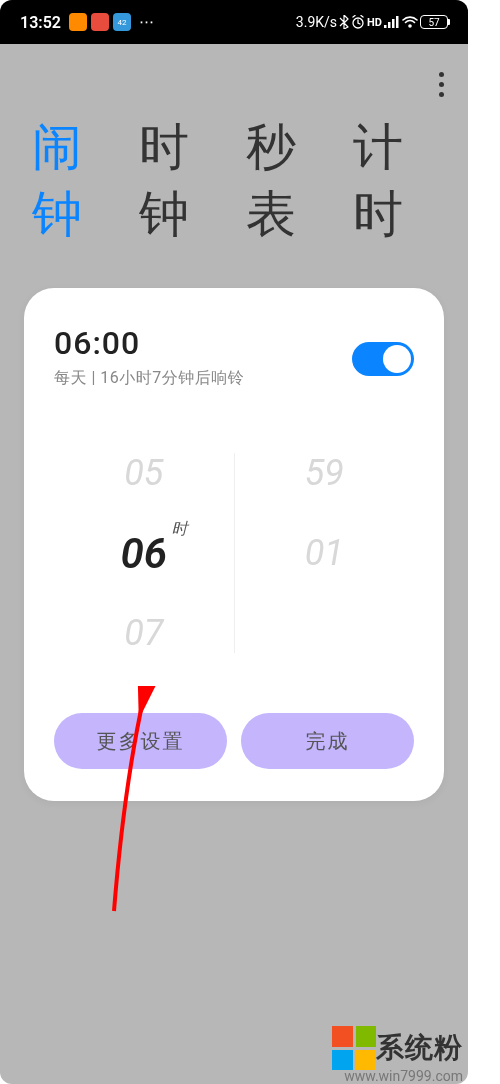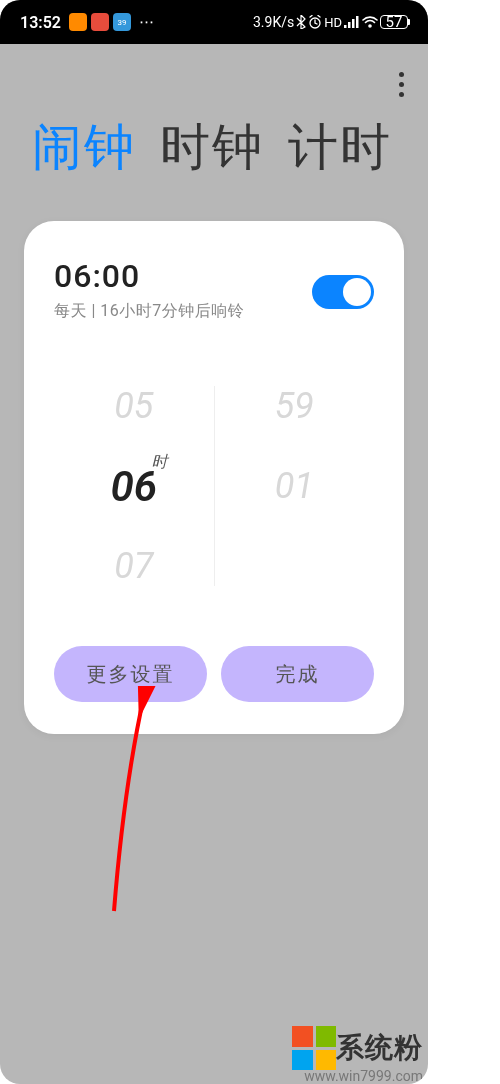--- a/index.html
+++ b/index.html
@@ -10,25 +10,25 @@
     }
     
     html, body {
       width: 500px;
       height: 1084px;
       overflow: hidden;
       position: relative;
     }
     
     .phone-screen {
-      width: 428px;
+      width: 468px;
       height: 1084px;
       background: #b7b7b7;
       position: relative;
-      border-radius: 20px;
+      border-radius: 12px;
       overflow: hidden;
     }
     
     .status-bar {
       height: 44px;
       background: #000;
       display: flex;
       align-items: center;
       justify-content: space-between;
       padding: 0 20px;
@@ -85,21 +85,21 @@
     
     .battery {
       border: 1.5px solid #fff;
       border-radius: 4px;
       width: 28px;
       height: 14px;
       position: relative;
       display: flex;
       align-items: center;
       justify-content: center;
-      font-size: 15px;
+      font-size: 10px;
       padding: 2px 2px;
     }
     
     .battery::after {
       content: '';
       position: absolute;
       right: -3px;
       top: 3px;
       width: 2px;
       height: 6px;
@@ -327,39 +327,39 @@
 <body>
 
 <div class="phone-screen">
 
   <div class="status-bar">
     <div class="status-left">
       <span class="status-time">13:52</span>
       <div class="status-apps">
         <span class="app-icon app-orange"></span>
         <span class="app-icon app-red"></span>
-        <span class="app-icon app-blue">39</span>
+        <span class="app-icon app-blue">42</span>
       </div>
       <span class="status-dots">⋯</span>
     </div>
     <div class="status-right">
       <span>3.9K/s</span>
       <span class="status-icon">
         <svg width="10" height="14" viewBox="0 0 10 14" fill="none">
             <path d="M5 0 L9 4 L5 8 L9 12 L5 14 V0 M5 7 L1 3 M5 7 L1 11" stroke="#fff" stroke-width="1.2" stroke-linejoin="round"></path>
           </svg>
       </span>
       <span class="status-icon">
         <svg width="14" height="14" viewBox="0 0 14 14">
             <circle cx="7" cy="8" r="5" stroke="#fff" stroke-width="1.3" fill="none"></circle>
             <path d="M7 5 V8 L9 9" stroke="#fff" stroke-width="1.3" fill="none" stroke-linecap="round"></path>
             <path d="M2 2 L4 0.5 M12 2 L10 0.5" stroke="#fff" stroke-width="1.3" stroke-linecap="round"></path>
           </svg>
       </span>
-      <span class="status-icon" style="font-size:13px;font-weight:400;">HD</span>
+      <span class="status-icon" style="font-size:11px;font-weight:700;">HD</span>
       <span class="status-icon">
         <svg width="16" height="12" viewBox="0 0 16 12">
             <rect x="0" y="9" width="2.5" height="3" fill="#fff"></rect>
             <rect x="4" y="6" width="2.5" height="6" fill="#fff"></rect>
             <rect x="8" y="3" width="2.5" height="9" fill="#fff"></rect>
             <rect x="12" y="0" width="2.5" height="12" fill="#fff"></rect>
           </svg>
       </span>
       <span class="status-icon">
         <svg width="16" height="12" viewBox="0 0 16 12">
@@ -372,20 +372,21 @@
 
   <div class="header-area">
     <div class="menu-dots">
       <span></span>
         <span></span>
         <span></span>
     </div>
     <div class="tabs">
       <div class="tab active">闹钟</div>
       <div class="tab">时钟</div>
+      <div class="tab">秒表</div>
       <div class="tab">计时</div>
     </div>
   </div>
 
   <div class="card">
     <div class="alarm-header">
       <div class="alarm-info">
         <div class="alarm-time">06:00</div>
         <div class="alarm-desc">每天 | 16小时7分钟后响铃</div>
       </div>

